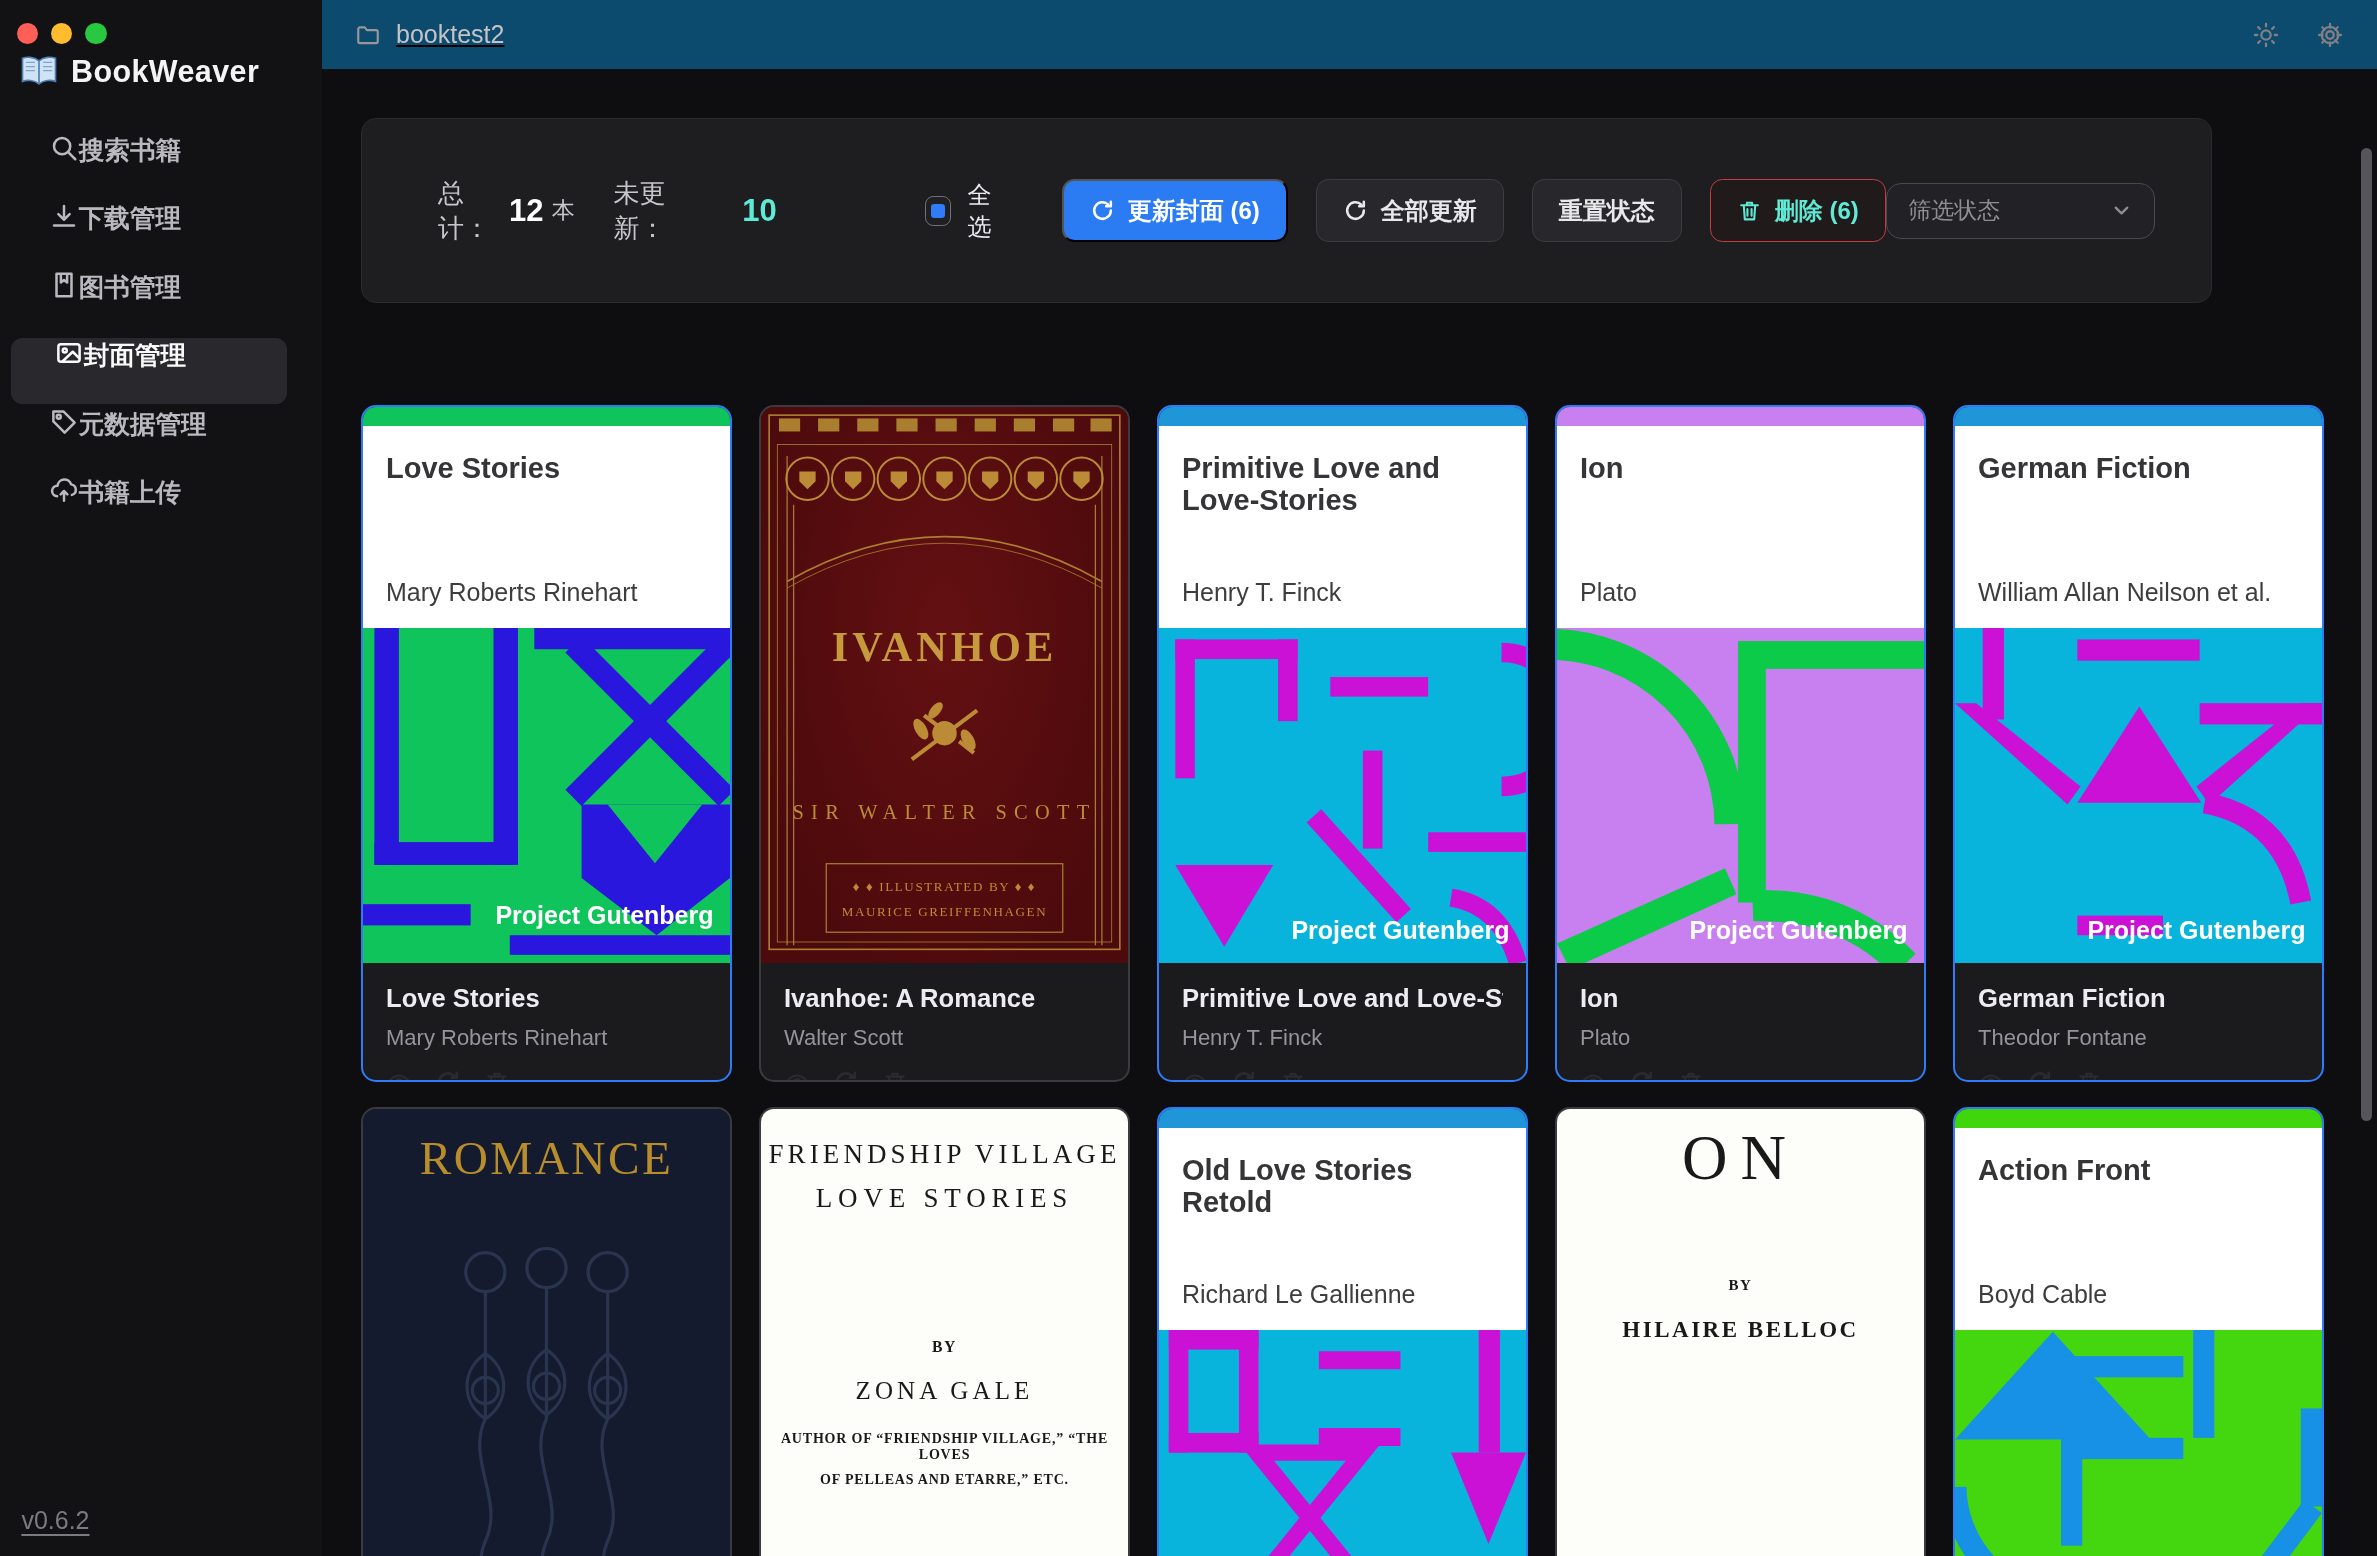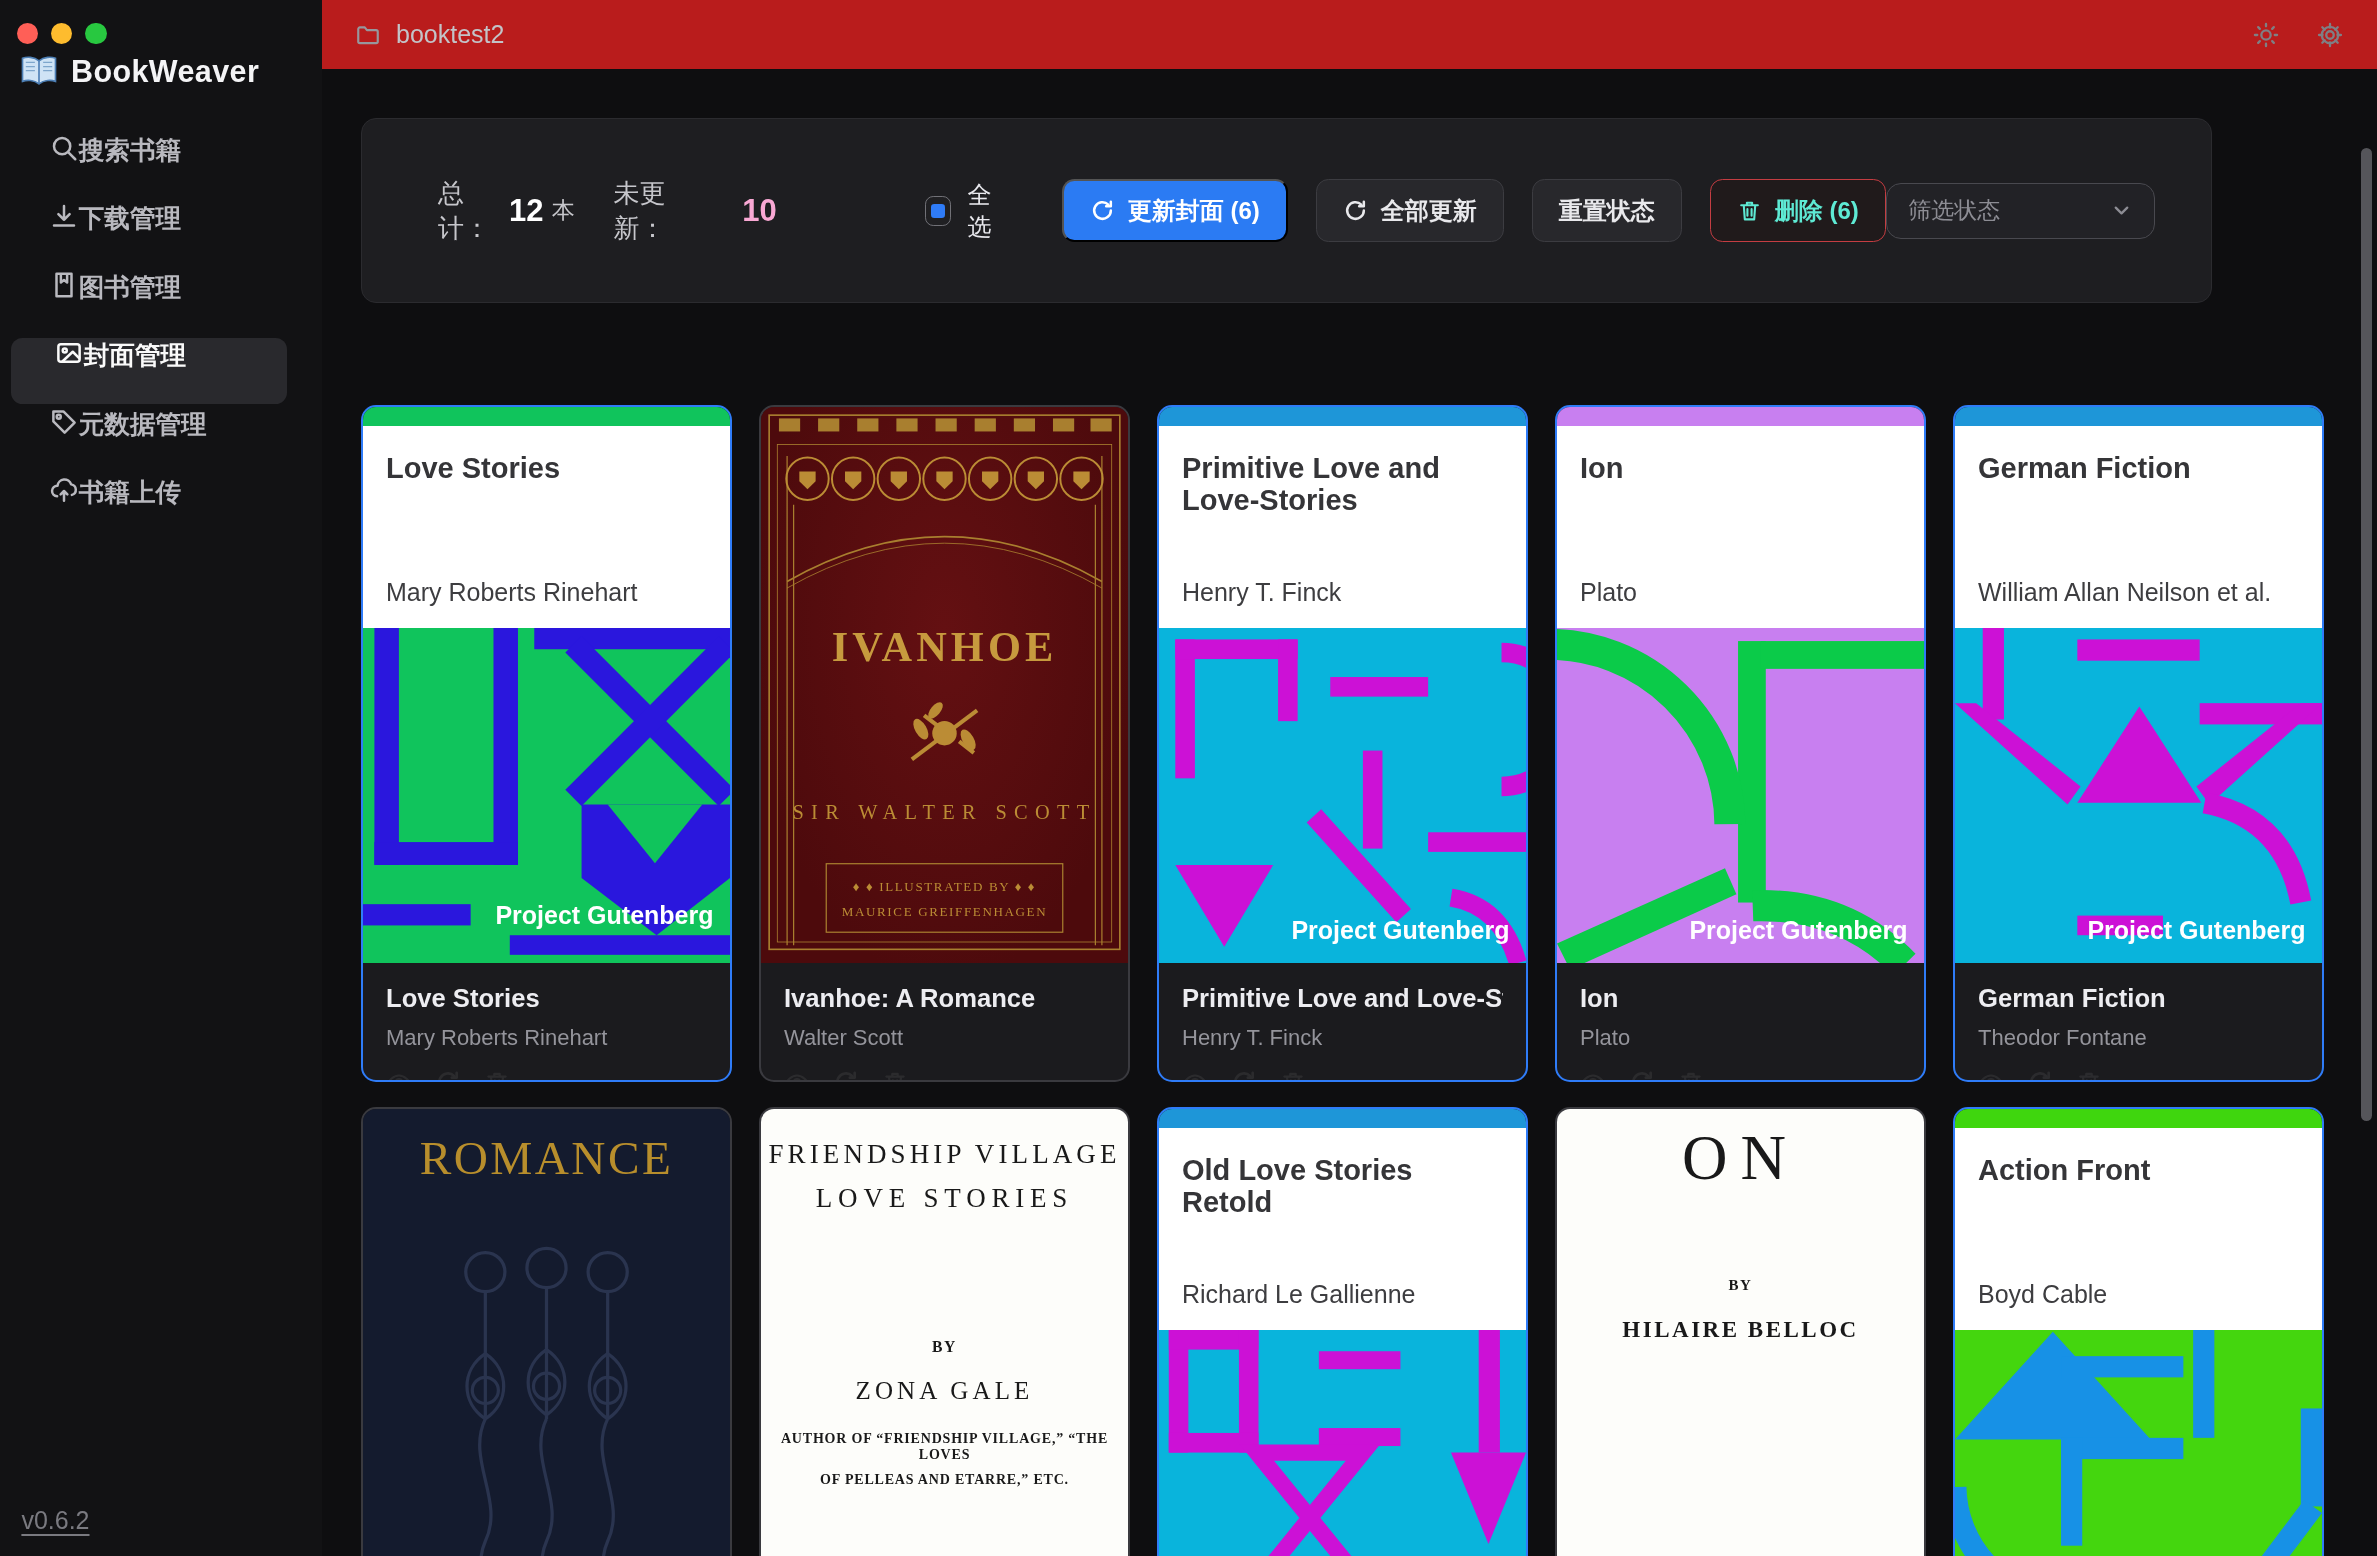--- a/index.html
+++ b/index.html
@@ -21,35 +21,35 @@
   .logo-text { font-size:30.5px; font-weight:700; color:#f4f4f6; letter-spacing:0.4px; }
   .nav { position:absolute; left:0; top:130px; right:0; }
   .nav-item { margin:2.5px 35px 2.5px 10.7px; height:66px; border-radius:11.5px; display:flex; padding-left:38px; color:#b9b9bf; cursor:pointer;font-weight:bold; }
   .nav-item .nicon { width:30px; height:30px; color:#b9b9bf; flex:none; }
   .nav-item .nlabel { font-size:25.6px; }
   .nav-item.active { background:#29292d; color:#fafafa;padding-left:43px; }
   .nav-item.active .nicon { color:#fafafa; }
   .version { position:absolute; left:21.4px; bottom:21.4px; font-size:25px; color:#7a7a80; text-decoration:underline; text-underline-offset:5px; }
 
   
-  .topbar { position:absolute; left:322px; top:0; right:0; height:69px; background:#b91c1c; display:flex; align-items:center; padding:4px 33px; }
+  .topbar { position:absolute; left:322px; top:0; right:0; height:69px; background:#0c4a6e; display:flex; align-items:center; padding:4px 33px;text-decoration:underline; }
   .tb-left { display:flex; align-items:center; gap:15px; }
   .tb-left .ticon { width:26px; height:26px; color:#97979d; }
   .tb-title { font-size:25px; color:#c3c3c8; }
   .tb-right { margin-left:auto; display:flex; align-items:center; gap:36px; }
   .tb-right .ticon { width:28px; height:28px; color:#7f7f84; cursor:pointer; }
 
   
   .content { position:absolute; left:322px; top:69px; right:0; bottom:0; background:#0e0e10; }
 
   .panel { position:absolute; left:39px; top:49px; width:1851px; height:185px; background:#1e1e21; border:0.8px solid #2b2b2f; border-radius:15px; display:flex; align-items:center; padding:0 56px 0 76px; }
   .stats { display:flex; align-items:center; }
   .stat-label { font-size:26px; color:#c6c6cb; }
   .stat-value { font-size:31px; font-weight:800; color:#ffffff; margin:0 8.2px; }
-  .stat-value.orange { color:#f9a8d4;margin-left:45px; }
+  .stat-value.orange { color:#5eead4;margin-left:45px; }
   .stat-unit { font-size:23px; color:#c6c6cb; }
   .stat-gap { width:48px; }
   .select-all { margin-left:140px; display:flex; align-items:center; gap:16.5px; cursor:pointer; }
   .cb { width:30px; height:30px; border-radius:8.2px; border:1.6px solid #717177; background:#202023; display:flex; align-items:center; justify-content:center; }
   .cb-inner { width:14px; height:14px; border-radius:3.3px; background:#2f7cf8; }
   .sel-label { font-size:24px; color:#e9e9ee; }
   .btn-row { margin-left:53px; display:flex; align-items:center; gap:28px; }
   .btn { height:63px; border-radius:12.4px; font-size:24px; font-weight:600; padding:0 26px; display:flex; align-items:center; gap:13px; cursor:pointer; white-space:nowrap; }
   .btn .bicon { width:25px; height:25px; }
   .btn-primary { background:#2b7bf3; color:#ffffff; }

